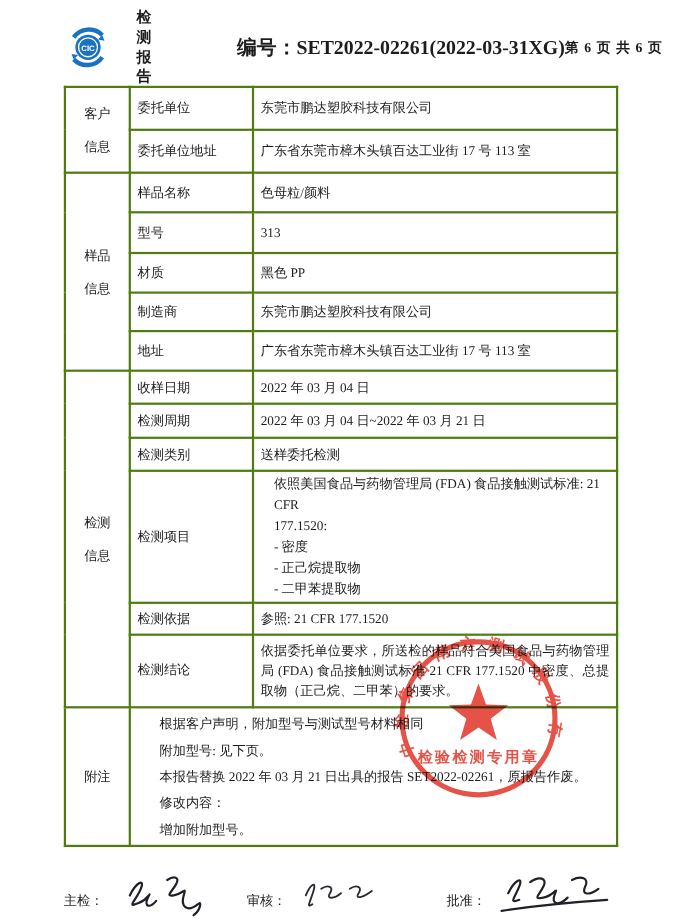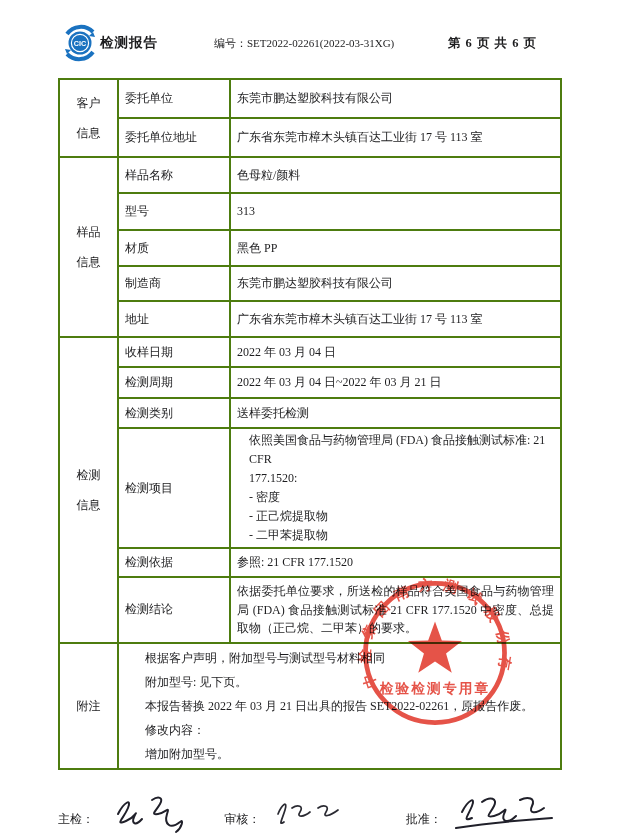--- a/index.html
+++ b/index.html
@@ -6,22 +6,22 @@
   body{
     width:617px;height:840px;position:relative;overflow:hidden;
     font-family:"Liberation Serif","DejaVu Serif",serif;
     color:#1d1d1f;-webkit-font-smoothing:antialiased;
   }
   .page{position:relative;width:617px;height:840px;}
 
   
   .hdr{display:flex;align-items:center;height:58px;padding:14px 80px 0 60px;}
   .logo{width:40px;height:40px;flex:0 0 auto;}
-  .hdr-title{font-size:13.5px;font-weight:bold;letter-spacing:1px;}
-  .hdr-no{font-size:11px;font-weight:normal;margin-left:56px;white-space:nowrap;}
+  .hdr-title{font-size:13.5px;font-weight:bold;margin-left:24px;letter-spacing:1px;}
+  .hdr-no{font-size:18px;font-weight:bold;margin-left:77px;white-space:nowrap;}
   .hdr-page{font-size:12.5px;font-weight:bold;margin-left:auto;white-space:nowrap;letter-spacing:1px;}
 
   
   table.rpt{border-collapse:collapse;margin:6px 0 0 58px;width:504px;table-layout:fixed;}
   table.rpt td{border:2px solid #4d7c0f;font-size:12px;vertical-align:middle;padding:2px 6px;}
   table.rpt{border:1px solid #808080;}
   td.group{width:45px;text-align:center;padding:0;}
   td.group div{line-height:30px;}
   td.lbl{width:98px;padding-left:12px;}
   td.val{padding-left:13px;}

